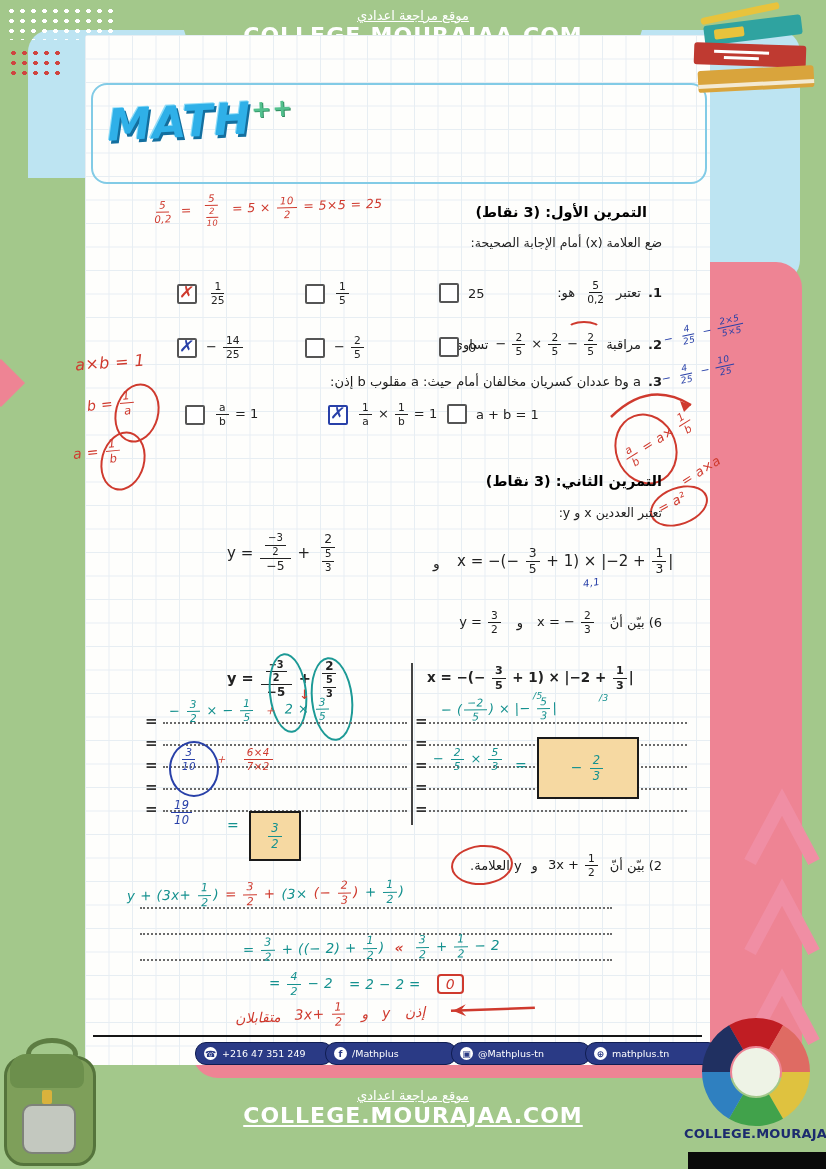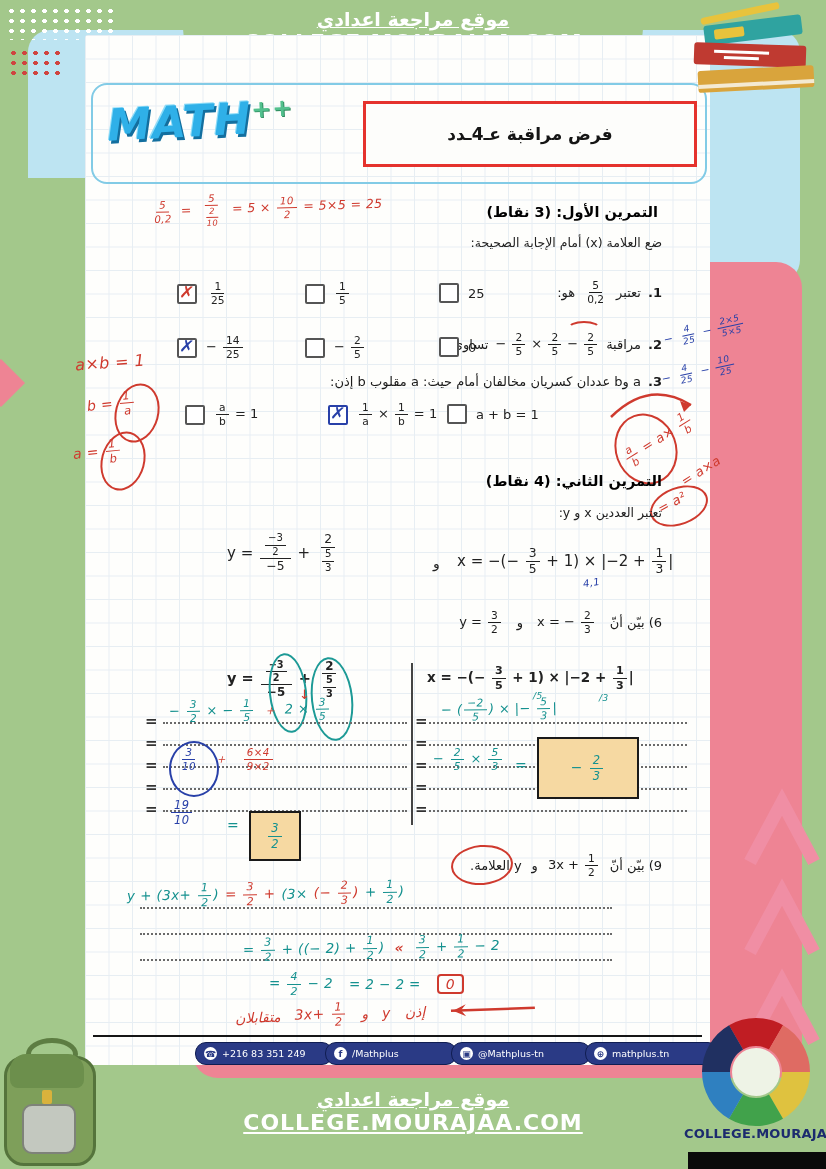--- a/index.html
+++ b/index.html
@@ -4,21 +4,21 @@
 <style>
   html,body{margin:0;padding:0}
   body{width:826px;height:1169px;position:relative;overflow:hidden;
        background:#a3c88b;font-family:"DejaVu Sans",sans-serif;}
   .abs{position:absolute}
   
   .blue-band{position:absolute;left:28px;top:30px;width:772px;height:252px;background:#bde4f2;border-radius:22px}
   .green-patch{position:absolute;left:18px;top:178px;width:72px;height:112px;background:#a3c88b}
   .pink-band{position:absolute;left:192px;top:262px;width:610px;height:816px;background:#ee8494;border-radius:26px}
   .banner{position:absolute;left:183px;width:460px;text-align:center;color:#fff}
-  .banner .l1{font-size:19px;font-weight:bold;text-decoration:underline;letter-spacing:.5px}
+  .banner .l1{font-size:13px;font-weight:normal;text-decoration:underline;letter-spacing:.5px}
   .banner .l2{font-size:22px;font-weight:bold;text-decoration:underline;letter-spacing:1px}
   .banner-top{top:4px;background:#a3c88b;border-radius:0 0 34px 34px;padding:4px 0 8px;z-index:4}
   .banner-bottom{top:1088px;z-index:6}
   .dots-white{position:absolute;left:6px;top:6px;width:110px;height:34px;
     background-image:radial-gradient(#fff 2.2px,transparent 2.6px);background-size:11px 10px;z-index:5}
   .dots-red{position:absolute;left:8px;top:48px;width:58px;height:30px;
     background-image:radial-gradient(#cf4440 2.2px,transparent 2.6px);background-size:11px 10px;z-index:5}
   .mini-sq{position:absolute;left:108px;top:42px;width:8px;height:8px;background:#cf4440;transform:rotate(20deg);z-index:5}
   .diamond{position:absolute;left:-16px;top:366px;width:34px;height:34px;background:#ee8494;transform:rotate(45deg);z-index:3}
   
@@ -107,39 +107,36 @@
     </div>
   <div class="book" style="left:12px;top:66px;width:116px;height:22px;background:#d9a43c;transform:rotate(-3deg)">
     <div class="abs" style="left:0;top:14px;width:100%;height:4px;background:#f4ead2"></div>
     </div>
 </div>
 
 <div class="page">
 
   <div class="header-box"></div>
   <div class="logo"><span>MATH</span><span class="plus">++</span></div>
-  <div class="title-box">
-    <span>فرض مراقبة عـ4ـدد</span>
-  </div>
 
   <div class="hw red" style="left:64px;top:156px;font-size:12.5px;transform:rotate(-2deg)"><span class="frac">
         <span class="fn">5</span>
         <span class="fd">0,2</span>
       </span> = <span class="frac">
         <span class="fn">5</span>
         <span class="fd"><span class="frac">
             <span class="fn">2</span>
             <span class="fd">10</span>
           </span></span>
       </span> = 5 × <span class="frac">
         <span class="fn">10</span>
         <span class="fd">2</span>
       </span> = 5×5 = 25</div>
 
-  <div class="h-ar" style="right:52px;top:169px">التمرين الأول: (3 نقاط)</div>
+  <div class="h-ar" style="right:63px;top:169px">التمرين الأول: (3 نقاط)</div>
   <div class="t-ar" style="right:48px;top:200px">ضع العلامة (x) أمام الإجابة الصحيحة:</div>
 
   <div class="qrow" style="right:48px;top:245px">
     <span class="qnum">1.</span>
     <span>تعتبر</span>
     <span class="m"><span class="frac">
           <span class="fn">5</span>
           <span class="fd">0,2</span>
         </span></span>
     <span>هو:</span>
@@ -278,21 +275,21 @@
         <span class="fd">b</span>
       </span> = a× <span class="frac">
         <span class="fn">1</span>
         <span class="fd">b</span>
       </span></div>
   <div class="oval red" style="left:530px;top:378px;width:58px;height:68px;transform:rotate(-20deg)"></div>
   <div class="hw red" style="left:594px;top:428px;font-size:13px;transform:rotate(-32deg)">= a×a</div>
   <div class="hw red" style="left:572px;top:460px;font-size:13px;transform:rotate(-28deg)">= a²</div>
   <div class="oval red" style="left:564px;top:452px;width:56px;height:34px;transform:rotate(-20deg)"></div>
 
-  <div class="h-ar" style="right:48px;top:438px">التمرين الثاني: (4 نقاط)</div>
+  <div class="h-ar" style="right:48px;top:438px">التمرين الثاني: (3 نقاط)</div>
   <div class="t-ar" style="right:48px;top:470px">تعتبر العددين x و y:</div>
 
   <div class="abs m" style="left:372px;top:512px;font-size:15px;color:#222">x = −(− <span class="frac">
         <span class="fn">3</span>
         <span class="fd">5</span>
       </span> + 1) × |−2 + <span class="frac">
         <span class="fn">1</span>
         <span class="fd">3</span>
       </span>|</div>
   <div class="hw blue" style="left:498px;top:542px;font-size:10px;transform:rotate(-8deg)">4,1</div>
@@ -390,21 +387,21 @@
         </span></span>
   </div>
   <div class="abs row" style="left:92px;top:712px;gap:14px;font-size:12.5px">
     <span class="hw blue m" style="position:static"><span class="frac">
           <span class="fn">3</span>
           <span class="fd">10</span>
         </span></span>
     <span class="hw red" style="position:static">＋</span>
     <span class="hw red m" style="position:static"><span class="frac">
           <span class="fn">6×4</span>
-          <span class="fd">9×2</span>
+          <span class="fd">7×2</span>
         </span></span>
   </div>
   <div class="oval blue" style="left:84px;top:706px;width:46px;height:52px"></div>
   <div class="hw blue m" style="left:84px;top:764px;font-size:14px"><span class="frac">
         <span class="fn">19</span>
         <span class="fd">10</span>
       </span></div>
   <div class="hw teal" style="left:142px;top:782px;font-size:14px">=</div>
   <div class="obox" style="left:164px;top:776px;width:48px;height:46px">
     <span class="hw teal m" style="position:static;font-size:14px"><span class="frac">
@@ -429,21 +426,21 @@
       </span></div>
   <div class="hw teal" style="left:430px;top:722px;font-size:14px">=</div>
   <div class="obox" style="left:452px;top:702px;width:98px;height:58px">
     <span class="hw teal m" style="position:static;font-size:14px">− <span class="frac">
           <span class="fn">2</span>
           <span class="fd">3</span>
         </span></span>
   </div>
 
   <div class="qrow" style="right:48px;top:818px;gap:10px">
-    <span>9) بيّن أنّ</span>
+    <span>2) بيّن أنّ</span>
     <span class="m">3x + <span class="frac">
           <span class="fn">1</span>
           <span class="fd">2</span>
         </span></span>
     <span>و</span>
     <span>y العلامة.</span>
   </div>
   <div class="oval red" style="left:366px;top:810px;width:58px;height:36px;transform:rotate(-5deg)"></div>
 
   <div class="dl" style="left:55px;top:872px;width:472px"></div>
@@ -505,21 +502,21 @@
     <span class="hw red m" style="position:static">3x+ <span class="frac">
           <span class="fn">1</span>
           <span class="fd">2</span>
         </span></span>
     <span class="hw red" style="position:static">متقابلان</span>
   </div>
 
   <div class="hline" style="left:8px;top:1000px;width:609px"></div>
   <div class="pill" style="left:110px;top:1007px;width:120px">
     <span class="picon">☎</span>
-    <span>+216 83 351 249</span>
+    <span>+216 47 351 249</span>
   </div>
   <div class="pill" style="left:240px;top:1007px;width:114px">
     <span class="picon">f</span>
     <span>/Mathplus</span>
   </div>
   <div class="pill" style="left:366px;top:1007px;width:122px">
     <span class="picon">▣</span>
     <span>@Mathplus-tn</span>
   </div>
   <div class="pill" style="left:500px;top:1007px;width:116px">

